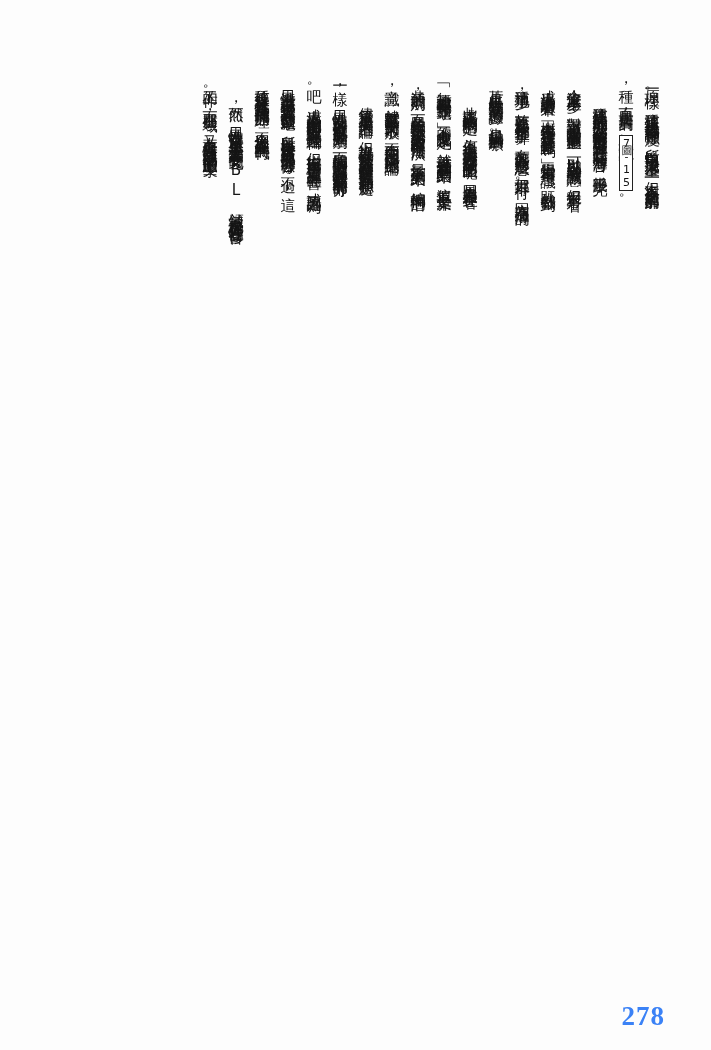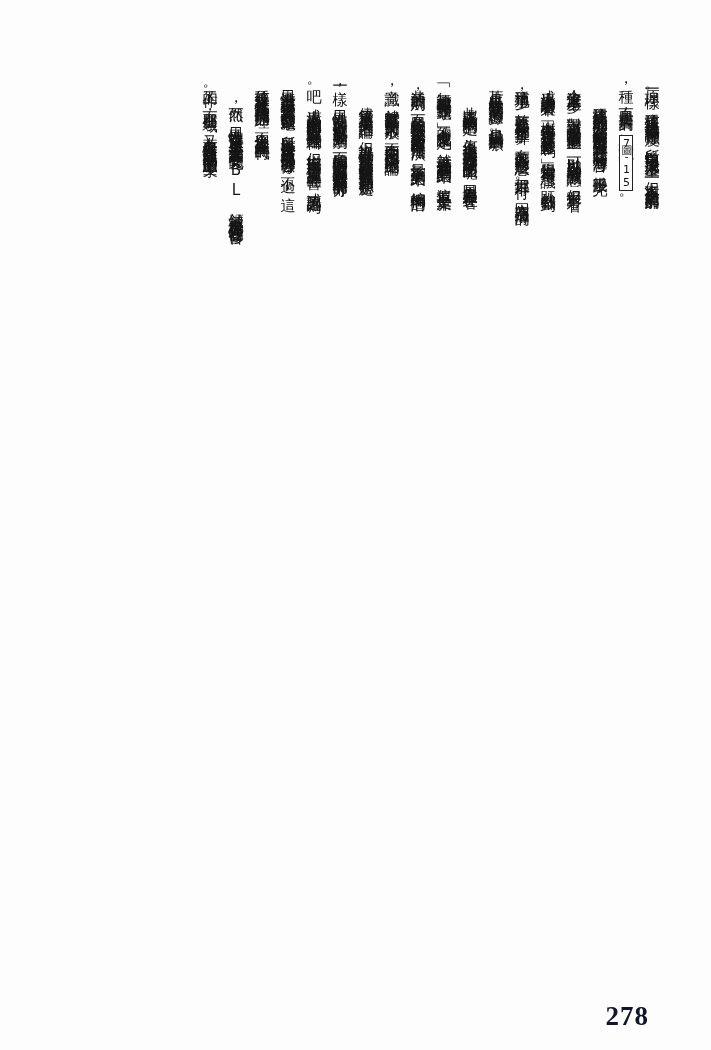--- a/index.html
+++ b/index.html
@@ -62,26 +62,26 @@
     border: 1px solid #222;
     padding: 1px 0px;
     font-size: 11px;
     line-height: 1.05;
     letter-spacing: 0px;
     background: #fff;
   }
 
   .page-number {
     position: absolute;
-    right: 62px;
+    right: 46px;
     bottom: 18px;
     font-family: "Liberation Serif", serif;
     font-weight: bold;
     font-size: 27px;
-    color: #0f172a;
+    color: #3b82f6;
     letter-spacing: 1px;
   }
 </style>
 </head>
 <body>
 
 <div class="page">
 
   <div class="text-block">
 

